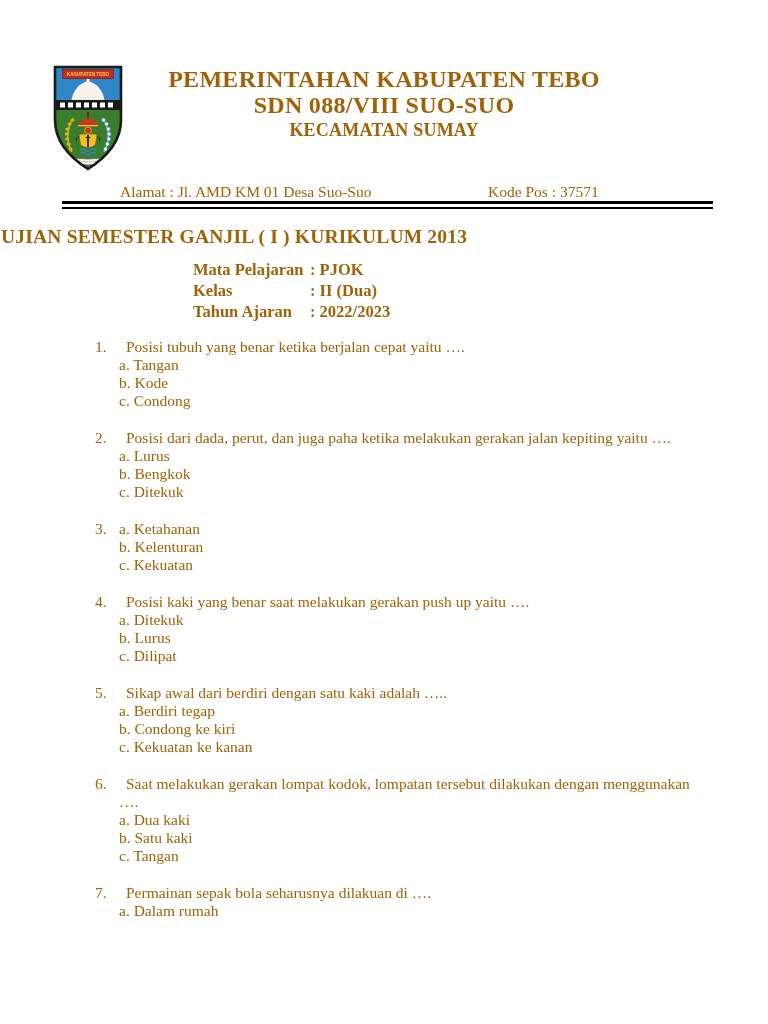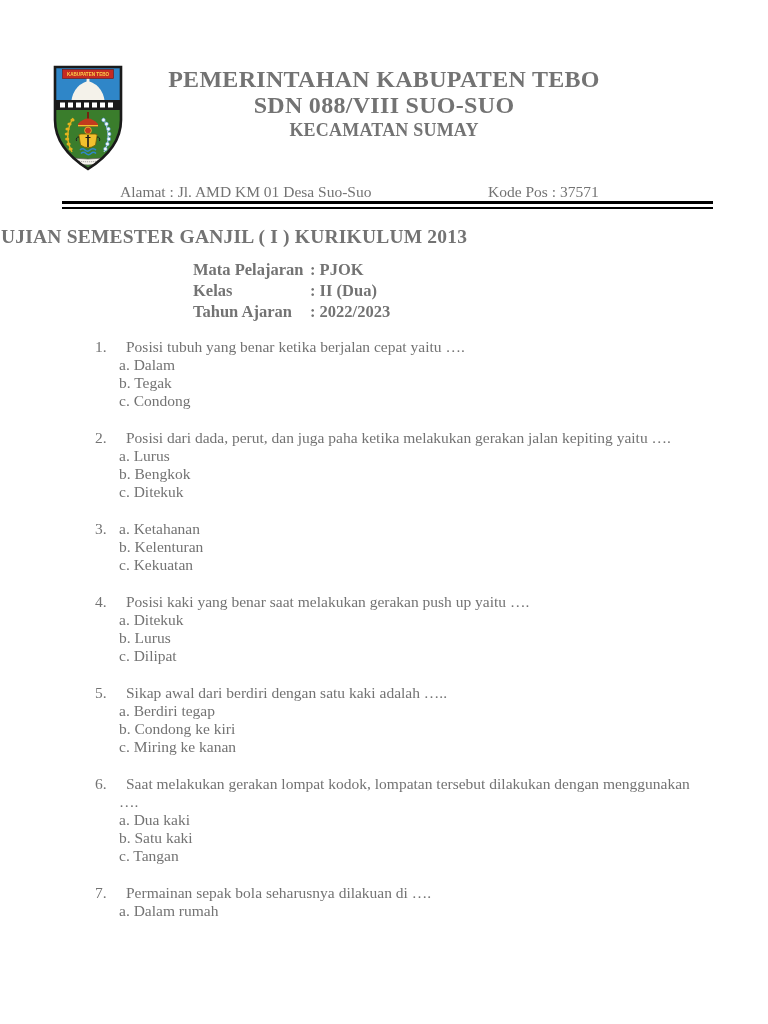--- a/index.html
+++ b/index.html
@@ -1,17 +1,17 @@
 <!DOCTYPE html>
 <html><head>
 <meta charset="utf-8">
 <style>
   html,body{margin:0;padding:0;background:#ffffff;}
   .page{position:relative;width:768px;height:1024px;background:#ffffff;overflow:hidden;
-        font-family:"Liberation Serif",serif;color:#737373;}
+        font-family:"Liberation Serif",serif;color:#a16207;}
 
   .logo{position:absolute;left:50px;top:62px;width:76px;height:110px;}
 
   .header-text{position:absolute;top:66px;left:0;width:768px;text-align:center;font-weight:bold;}
   .hl-large{font-size:24px;line-height:26px;letter-spacing:0.3px;}
   .hl-small{font-size:18px;line-height:24px;letter-spacing:0.2px;}
 
   .address-row{position:absolute;top:183px;left:0;width:768px;height:18px;font-size:15.5px;}
   .address{position:absolute;left:120px;top:0;white-space:nowrap;}
   .postal{position:absolute;left:488px;top:0;white-space:nowrap;}
@@ -136,22 +136,22 @@
     </div>
   </div>
 
   <div class="questions">
     <div class="question">
       <div class="q-num">1.</div>
       <div class="q-body">
         <div class="q-text">Posisi tubuh yang benar ketika berjalan cepat yaitu ….</div>
 
         <div class="q-options">
-            <div class="option">a. Dalam</div>
-            <div class="option">b. Tegak</div>
+            <div class="option">a. Tangan</div>
+            <div class="option">b. Kode</div>
             <div class="option">c. Condong</div>
           </div>
       </div>
     </div>
 
     <div class="question">
       <div class="q-num">2.</div>
       <div class="q-body">
         <div class="q-text">Posisi dari dada, perut, dan juga paha ketika melakukan gerakan jalan kepiting yaitu ….</div>
 
@@ -189,21 +189,21 @@
     </div>
 
     <div class="question">
       <div class="q-num">5.</div>
       <div class="q-body">
         <div class="q-text">Sikap awal dari berdiri dengan satu kaki adalah …..</div>
 
         <div class="q-options">
             <div class="option">a. Berdiri tegap</div>
             <div class="option">b. Condong ke kiri</div>
-            <div class="option">c. Miring ke kanan</div>
+            <div class="option">c. Kekuatan ke kanan</div>
           </div>
       </div>
     </div>
 
     <div class="question">
       <div class="q-num">6.</div>
       <div class="q-body">
         <div class="q-text">Saat melakukan gerakan lompat kodok, lompatan tersebut dilakukan dengan menggunakan</div>
         <div class="q-text2" style="display: block;">….</div>
         <div class="q-options">

